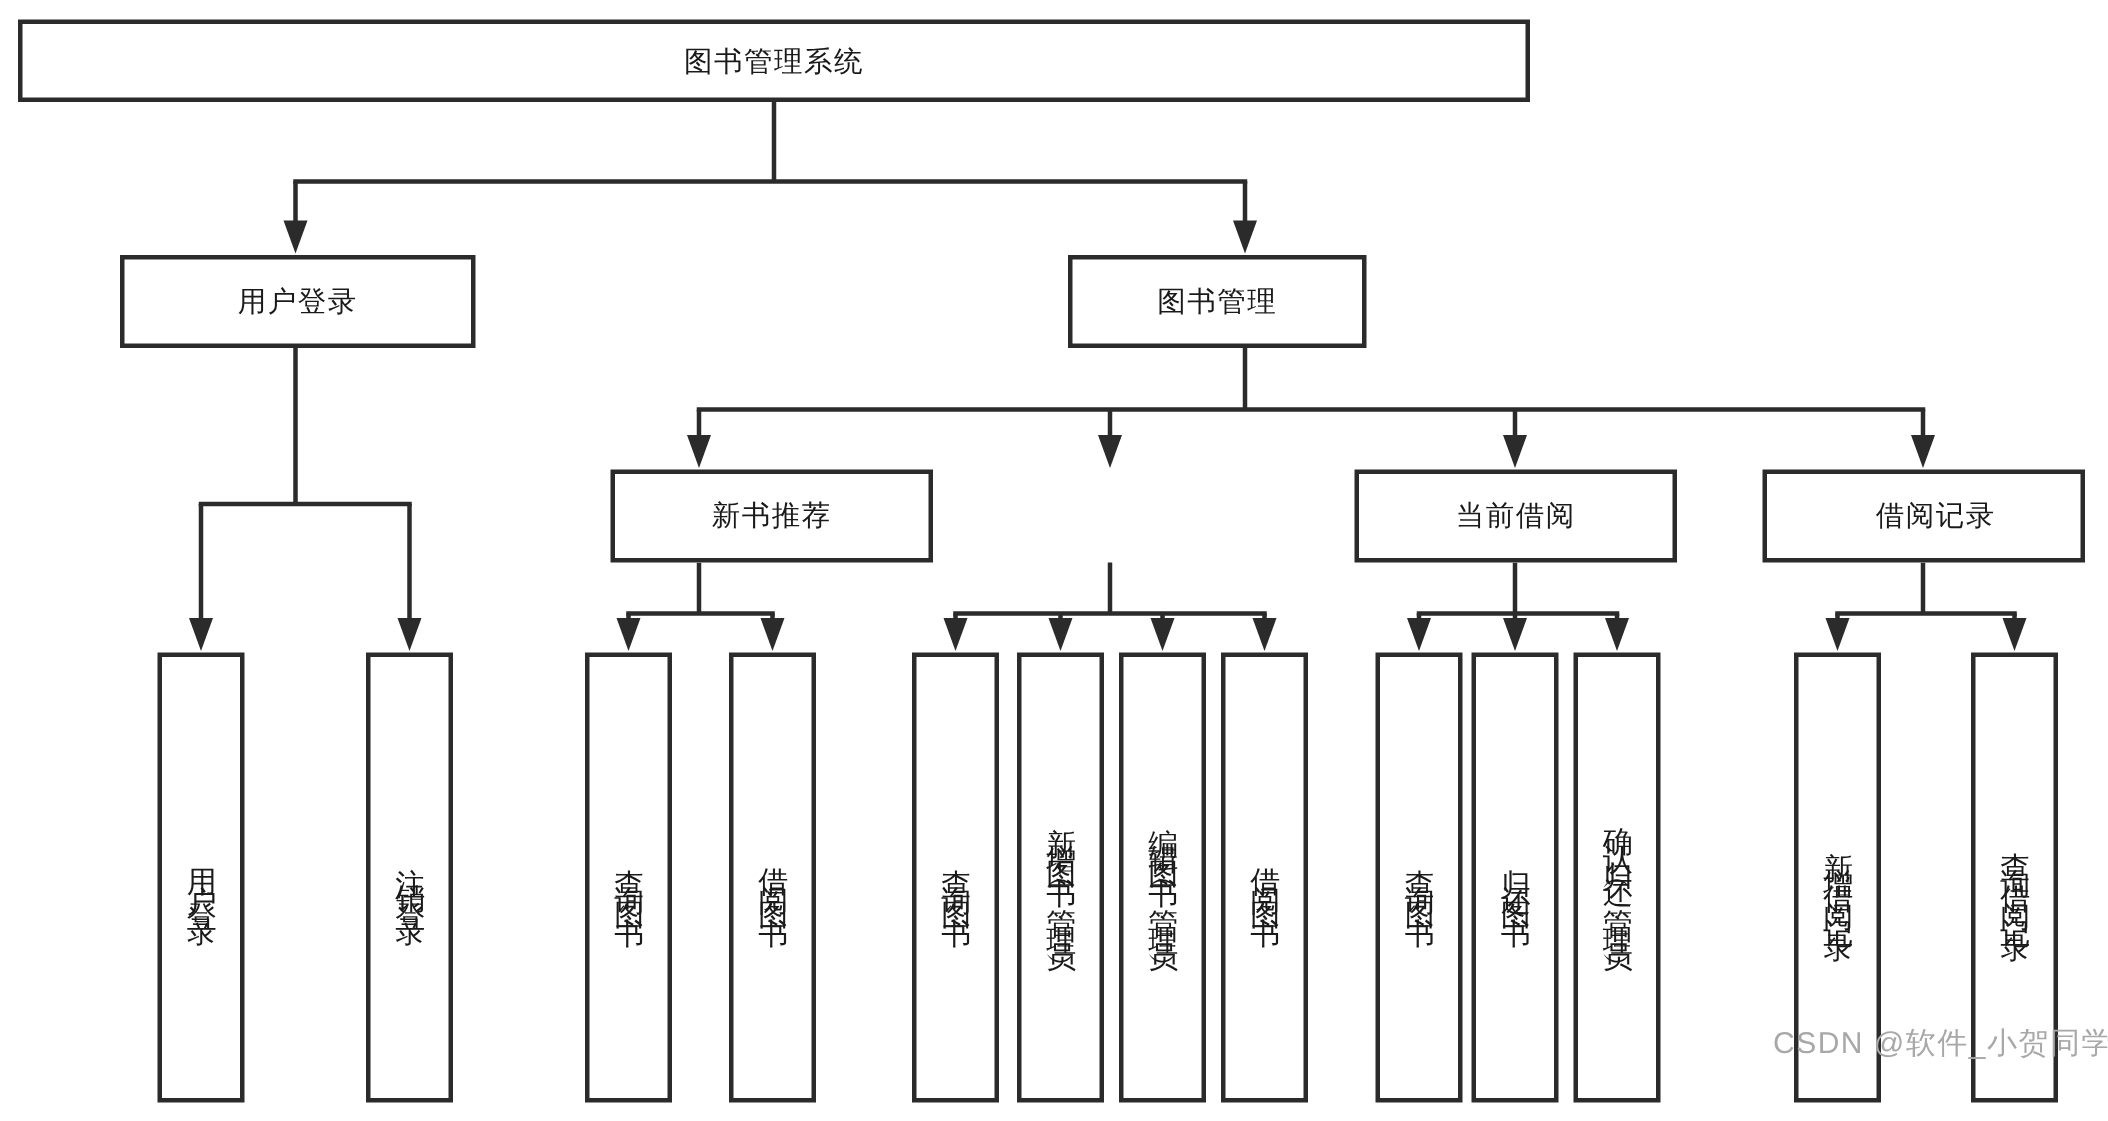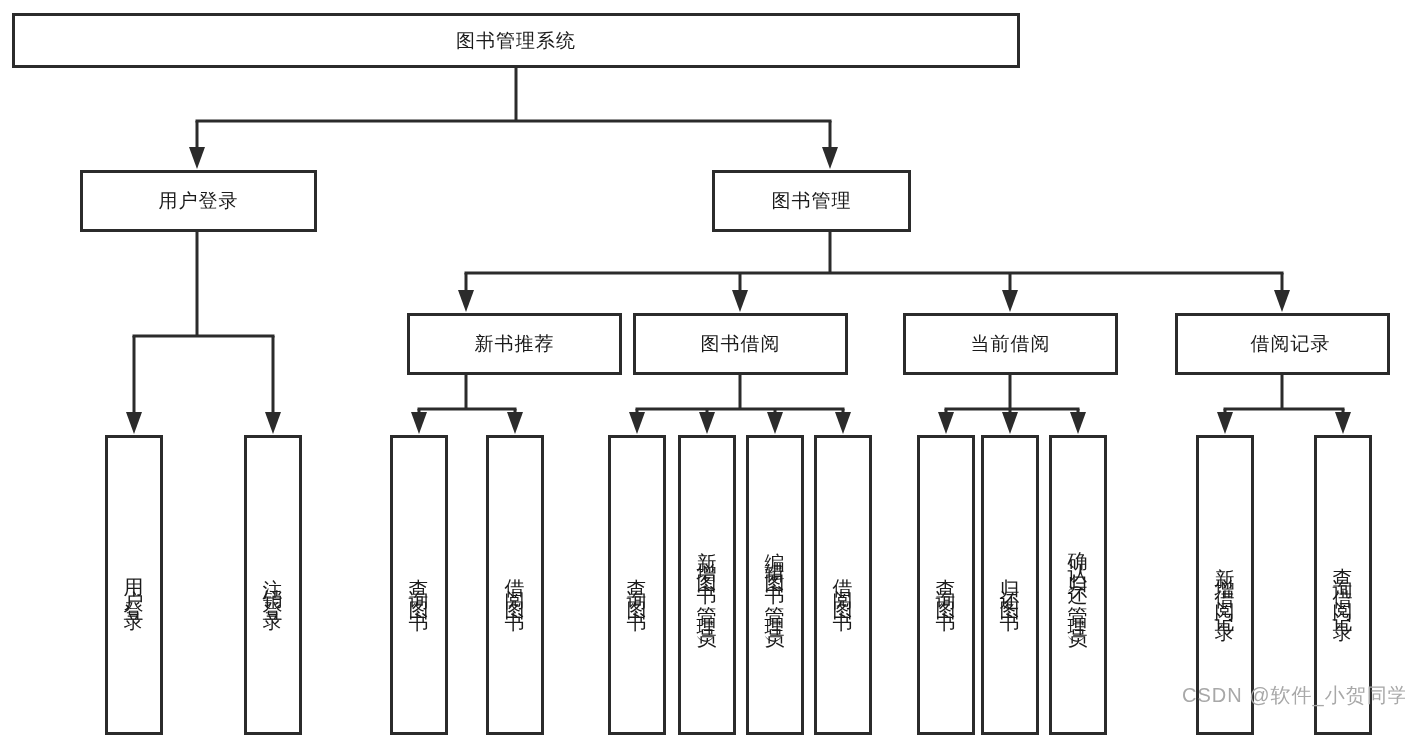--- a/index.html
+++ b/index.html
@@ -115,23 +115,20 @@
   <div class="node h-node n-userlogin">
     <span>用户登录</span>
   </div>
   <div class="node h-node n-bookmgmt">
     <span>图书管理</span>
   </div>
 
   <div class="node h-node l3 n-newbook">
     <span>新书推荐</span>
   </div>
-  <div class="node h-node l3 n-borrow">
-    <span>图书借阅</span>
-  </div>
   <div class="node h-node l3 n-current">
     <span>当前借阅</span>
   </div>
   <div class="node h-node l3 n-records">
     <span>借阅记录</span>
   </div>
 
   <div class="node leaf lf-1a">用户登录</div>
   <div class="node leaf lf-1b">注销登录</div>
 

